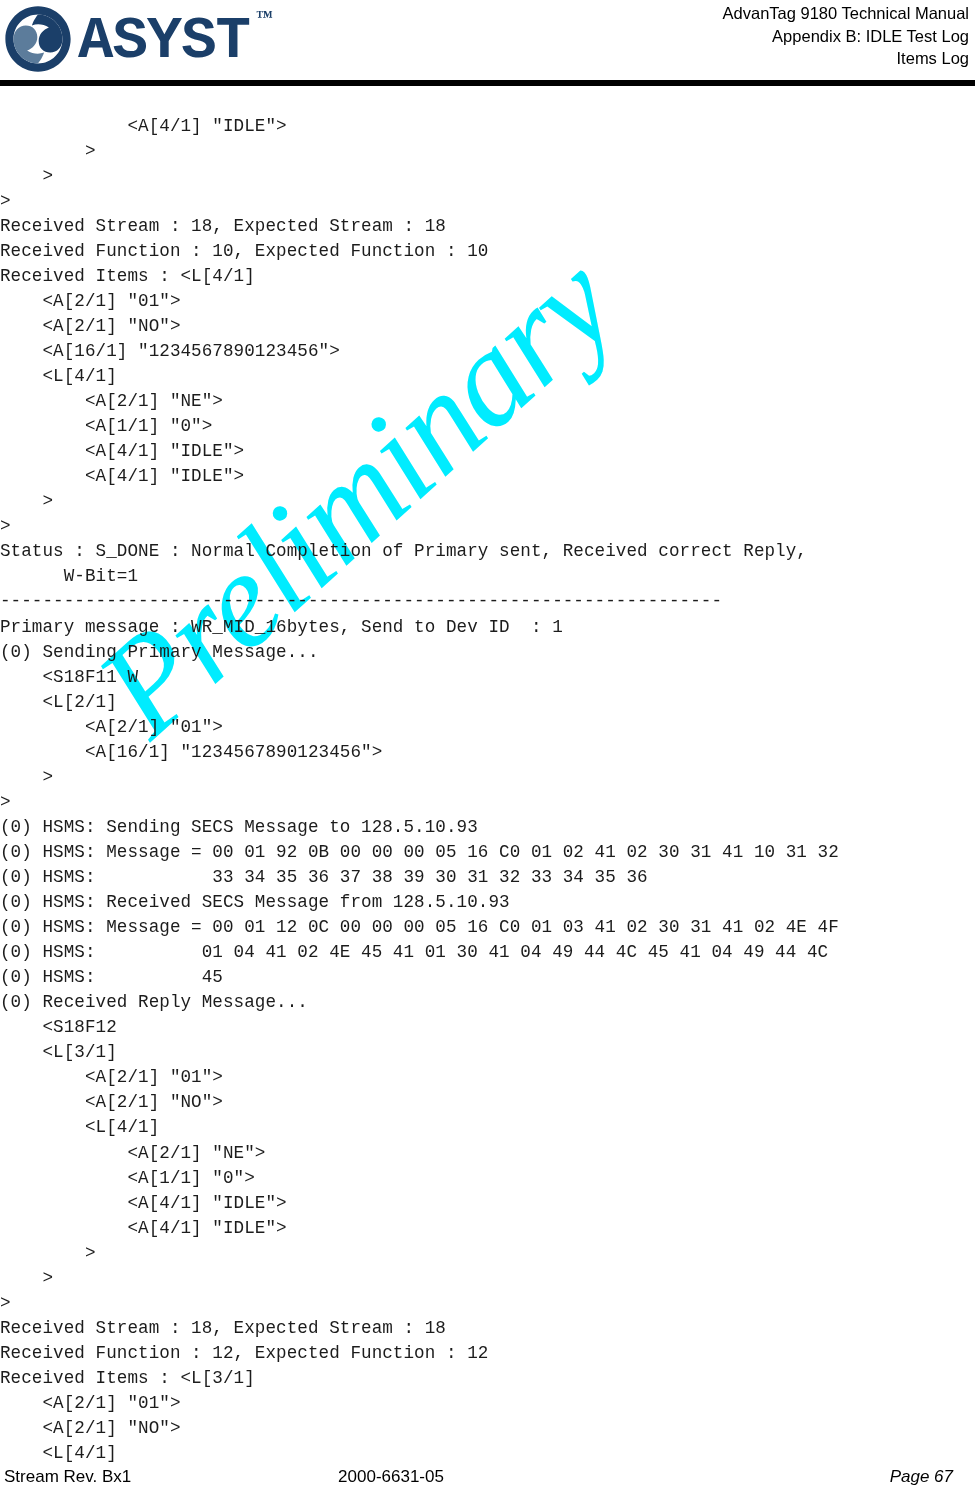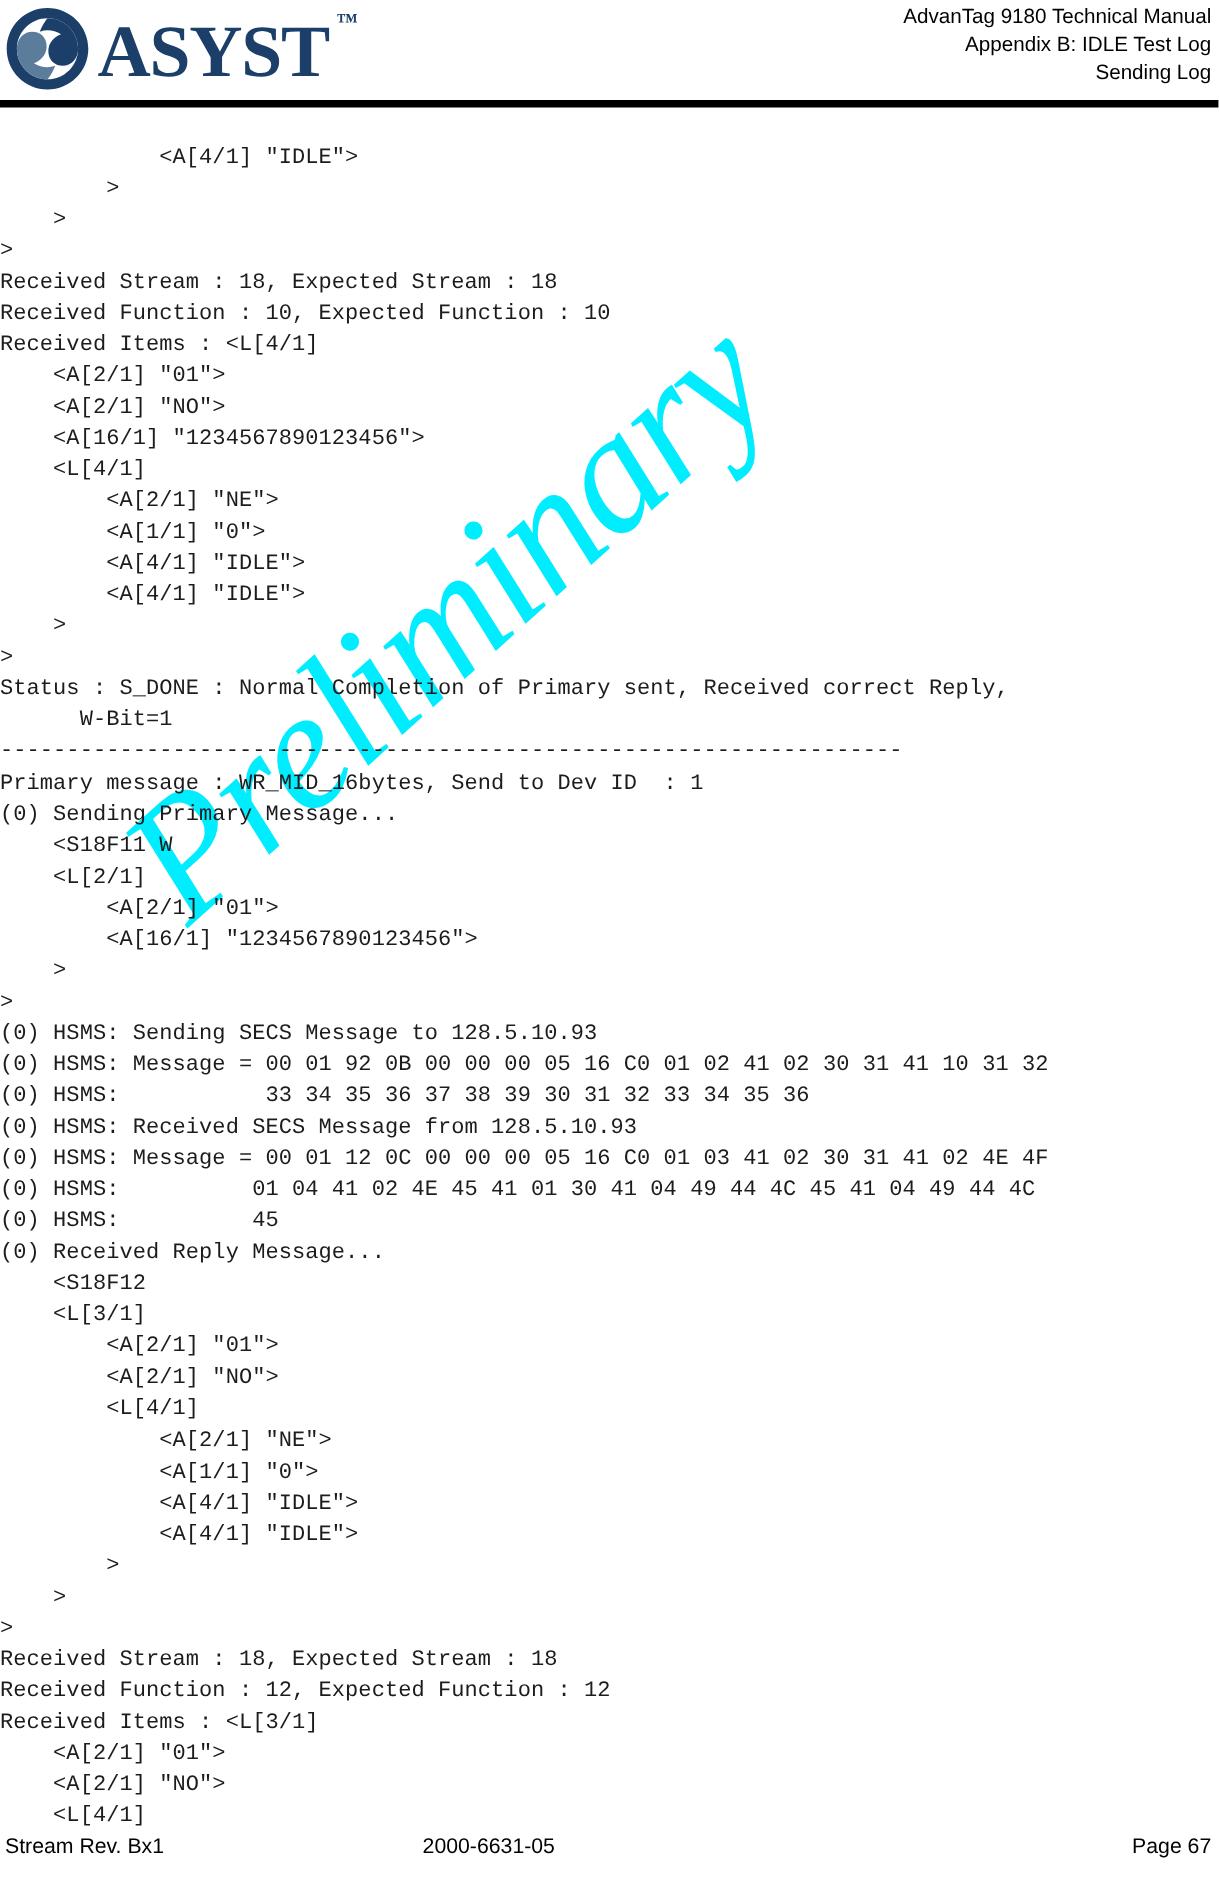--- a/index.html
+++ b/index.html
@@ -37,21 +37,21 @@
     display: flex;
     align-items: center;
     gap: 6px;
   }
   .logo-mark {
     width: 68px;
     height: 68px;
     flex: 0 0 68px;
   }
   .logo-word {
-    font-family: Liberation Serif, serif;
+    font-family: Liberation Mono, monospace;
     font-size: 59px;
     font-weight: 700;
     letter-spacing: -1px;
     color: #1b3f69;
     line-height: 1;
     position: relative;
     top: 2px;
     white-space: nowrap;
   }
   .logo-tm {
@@ -135,21 +135,21 @@
     left: 0;
     bottom: 16px;
     width: 975px;
     height: 24px;
     font-family: "Liberation Sans", sans-serif;
     font-size: 17px;
     color: #000000;
   }
   .footer-left   { position: absolute; left: 4px;  top: 0; }
   .footer-center { position: absolute; left: 0; top: 0; width: 782px; text-align: center; }
-  .footer-right  { position: absolute; right: 6px; top: 0; }
+  .footer-right  { position: absolute; right: 22px; top: 0; font-style: italic; }
 </style>
 </head>
 <body>
 
 <div class="page">
 
   <div class="page-header">
 
     <div class="logo-block">
       <span class="logo-mark">
@@ -183,21 +183,21 @@
                    C56 79 50 86 50 86 Z" fill="#5c7c9b"></path>
         </svg>
       </span>
       <span class="logo-word">ASYST</span>
       <span class="logo-tm">™</span>
     </div>
 
     <div class="header-titles">
       <div>AdvanTag 9180 Technical Manual</div>
       <div>Appendix B: IDLE Test Log</div>
-      <div>Sending Log</div>
+      <div>Items Log</div>
     </div>
   </div>
 
   <div class="header-rule"></div>
 
   <div class="watermark">
     <div class="watermark-text">Preliminary</div>
   </div>
 
   <pre class="log" id="log-body"><div class="log-line">            &lt;A[4/1] "IDLE"&gt;</div><div class="log-line">        &gt;</div><div class="log-line">    &gt;</div><div class="log-line">&gt;</div><div class="log-line">Received Stream : 18, Expected Stream : 18</div><div class="log-line">Received Function : 10, Expected Function : 10</div><div class="log-line">Received Items : &lt;L[4/1]</div><div class="log-line">    &lt;A[2/1] "01"&gt;</div><div class="log-line">    &lt;A[2/1] "NO"&gt;</div><div class="log-line">    &lt;A[16/1] "1234567890123456"&gt;</div><div class="log-line">    &lt;L[4/1]</div><div class="log-line">        &lt;A[2/1] "NE"&gt;</div><div class="log-line">        &lt;A[1/1] "0"&gt;</div><div class="log-line">        &lt;A[4/1] "IDLE"&gt;</div><div class="log-line">        &lt;A[4/1] "IDLE"&gt;</div><div class="log-line">    &gt;</div><div class="log-line">&gt;</div><div class="log-line">Status : S_DONE : Normal Completion of Primary sent, Received correct Reply,</div><div class="log-line">      W-Bit=1</div><div class="log-line">--------------------------------------------------------------------</div><div class="log-line">Primary message : WR_MID_16bytes, Send to Dev ID  : 1</div><div class="log-line">(0) Sending Primary Message...</div><div class="log-line">    &lt;S18F11 W</div><div class="log-line">    &lt;L[2/1]</div><div class="log-line">        &lt;A[2/1] "01"&gt;</div><div class="log-line">        &lt;A[16/1] "1234567890123456"&gt;</div><div class="log-line">    &gt;</div><div class="log-line">&gt;</div><div class="log-line">(0) HSMS: Sending SECS Message to 128.5.10.93</div><div class="log-line">(0) HSMS: Message = 00 01 92 0B 00 00 00 05 16 C0 01 02 41 02 30 31 41 10 31 32</div><div class="log-line">(0) HSMS:           33 34 35 36 37 38 39 30 31 32 33 34 35 36</div><div class="log-line">(0) HSMS: Received SECS Message from 128.5.10.93</div><div class="log-line">(0) HSMS: Message = 00 01 12 0C 00 00 00 05 16 C0 01 03 41 02 30 31 41 02 4E 4F</div><div class="log-line">(0) HSMS:          01 04 41 02 4E 45 41 01 30 41 04 49 44 4C 45 41 04 49 44 4C</div><div class="log-line">(0) HSMS:          45</div><div class="log-line">(0) Received Reply Message...</div><div class="log-line">    &lt;S18F12</div><div class="log-line">    &lt;L[3/1]</div><div class="log-line">        &lt;A[2/1] "01"&gt;</div><div class="log-line">        &lt;A[2/1] "NO"&gt;</div><div class="log-line">        &lt;L[4/1]</div><div class="log-line">            &lt;A[2/1] "NE"&gt;</div><div class="log-line">            &lt;A[1/1] "0"&gt;</div><div class="log-line">            &lt;A[4/1] "IDLE"&gt;</div><div class="log-line">            &lt;A[4/1] "IDLE"&gt;</div><div class="log-line">        &gt;</div><div class="log-line">    &gt;</div><div class="log-line">&gt;</div><div class="log-line">Received Stream : 18, Expected Stream : 18</div><div class="log-line">Received Function : 12, Expected Function : 12</div><div class="log-line">Received Items : &lt;L[3/1]</div><div class="log-line">    &lt;A[2/1] "01"&gt;</div><div class="log-line">    &lt;A[2/1] "NO"&gt;</div><div class="log-line">    &lt;L[4/1]</div></pre>

